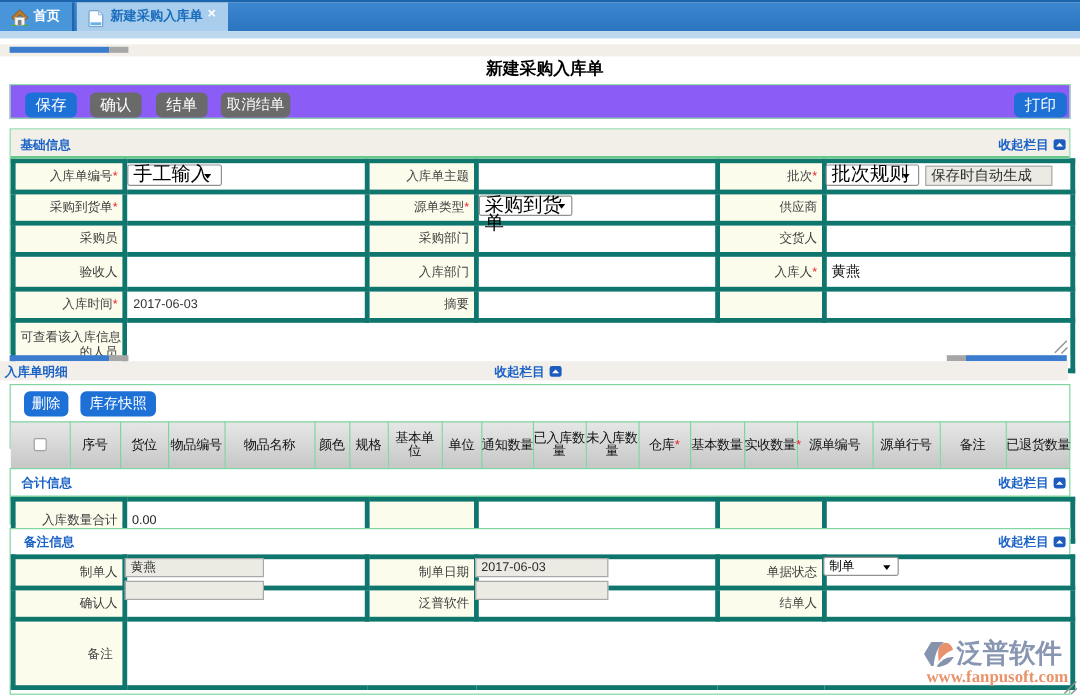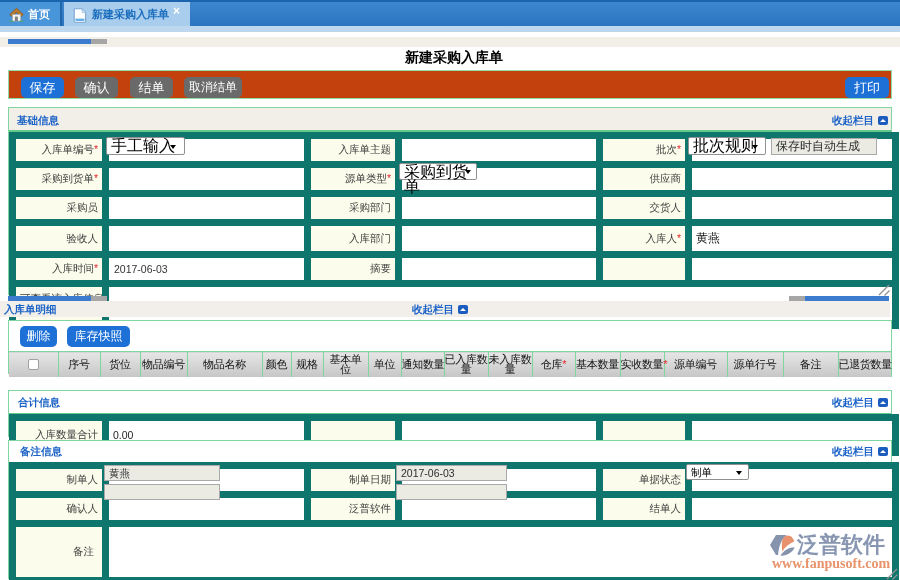--- a/index.html
+++ b/index.html
@@ -13,34 +13,34 @@
 #tab2 .txt { position:absolute; left:28px; top:0; }
 #tab2 .x { position:absolute; left:109px; top:-3px; color:#fff; font-size:12px; font-weight:bold; }
 #strip { left:0; top:26px; width:900px; height:6px; background:#bdd7ef; }
 
 #sbtop { left:0; top:37px; width:900px; height:10px; background:#f2efe9; }
 #sbtop .b { position:absolute; left:8px; top:2px; width:83px; height:5px; background:#3c7cce; }
 #sbtop .g { position:absolute; left:91px; top:2px; width:16px; height:5px; background:#a6a6a6; }
 
 #title { left:4px; top:49px; width:900px; text-align:center; font-size:14px; font-weight:bold; color:#000; }
 
-#toolbar { left:8px; top:70px; width:884px; height:29px; border:1px solid #8edca8; background:#c2410c; }
+#toolbar { left:8px; top:70px; width:884px; height:29px; border:1px solid #8edca8; background:#8b5cf6; }
 .btn { position:absolute; top:6px; height:21px; border-radius:5px; color:#fff; font-size:13px; text-align:center; line-height:21px; }
 .btn.blue { background:#1c70d6; }
 .btn.gray { background:#6a6a6a; }
 
 .gbox { border:1px solid #7fd6a0; background:#fff; }
 .sechead-beige { background:#f2efe9; border-bottom:2px solid #62cb8a; }
 .bluehead { color:#1b62c6; font-size:10.5px; font-weight:bold; }
 .collapse { position:absolute; color:#1b62c6; font-size:10.5px; font-weight:bold; }
 .cicon { display:inline-block; width:10px; height:9px; background:#1c5cbe; border-radius:2px; position:relative; vertical-align:-1px; margin-left:4px; }
 .cicon:after { content:""; position:absolute; left:2px; top:2.5px; width:0; height:0; border-left:3px solid transparent; border-right:3px solid transparent; border-bottom:3.5px solid #fff; }
 
 table.ftab { border-collapse:collapse; table-layout:fixed; width:882px; }
-table.ftab td { border:7px solid #0f766e; font-size:10.5px; color:#3f3f3f; padding:4px; overflow:hidden; }
+table.ftab td { border:4px solid #0f766e; font-size:10.5px; color:#3f3f3f; padding:4px; overflow:hidden; }
 td.lbl { background:#fcfcec; text-align:right; padding-right:2px; }
 td.fld { background:#fff; text-align:left; padding-left:3px; }
 .req { color:#e8282d; }
 
 .sel { position:absolute; background:#fff; border:1px solid #919191; border-radius:2px; font-size:16px; color:#000; padding-left:4px; }
 .sel .ar { position:absolute; width:0; height:0; border-left:3.5px solid transparent; border-right:3.5px solid transparent; border-top:4.5px solid #000; }
 
 .dis { position:absolute; background:#ebebe4; border:1px solid #a9a9a9; font-size:10.5px; color:#2d2d2d; padding-left:4px; }
 
 .grip { position:absolute; width:12px; height:12px; }
@@ -189,21 +189,21 @@
         <col style="width:44px">
         <col style="width:43px">
         <col style="width:45px">
         <col style="width:44px">
         <col style="width:63px">
         <col style="width:56px">
         <col style="width:55px">
         <col style="width:53px">
     </colgroup>
     <tbody>
-        <tr style="height:25px;margin-left:12px;">
+        <tr style="height:38px;margin-left:12px;">
       <td><span style="display:inline-block;width:11px;height:11px;background:#fff;border:1px solid #a0a0a0;border-radius:2px;vertical-align:middle;"></span></td>
       <td>序号</td>
           <td>货位</td>
           <td>物品编号</td>
           <td>物品名称</td>
           <td>颜色</td>
           <td>规格</td>
           <td>基本单<br>位</td>
           <td>单位</td>
           <td>通知数量</td>

